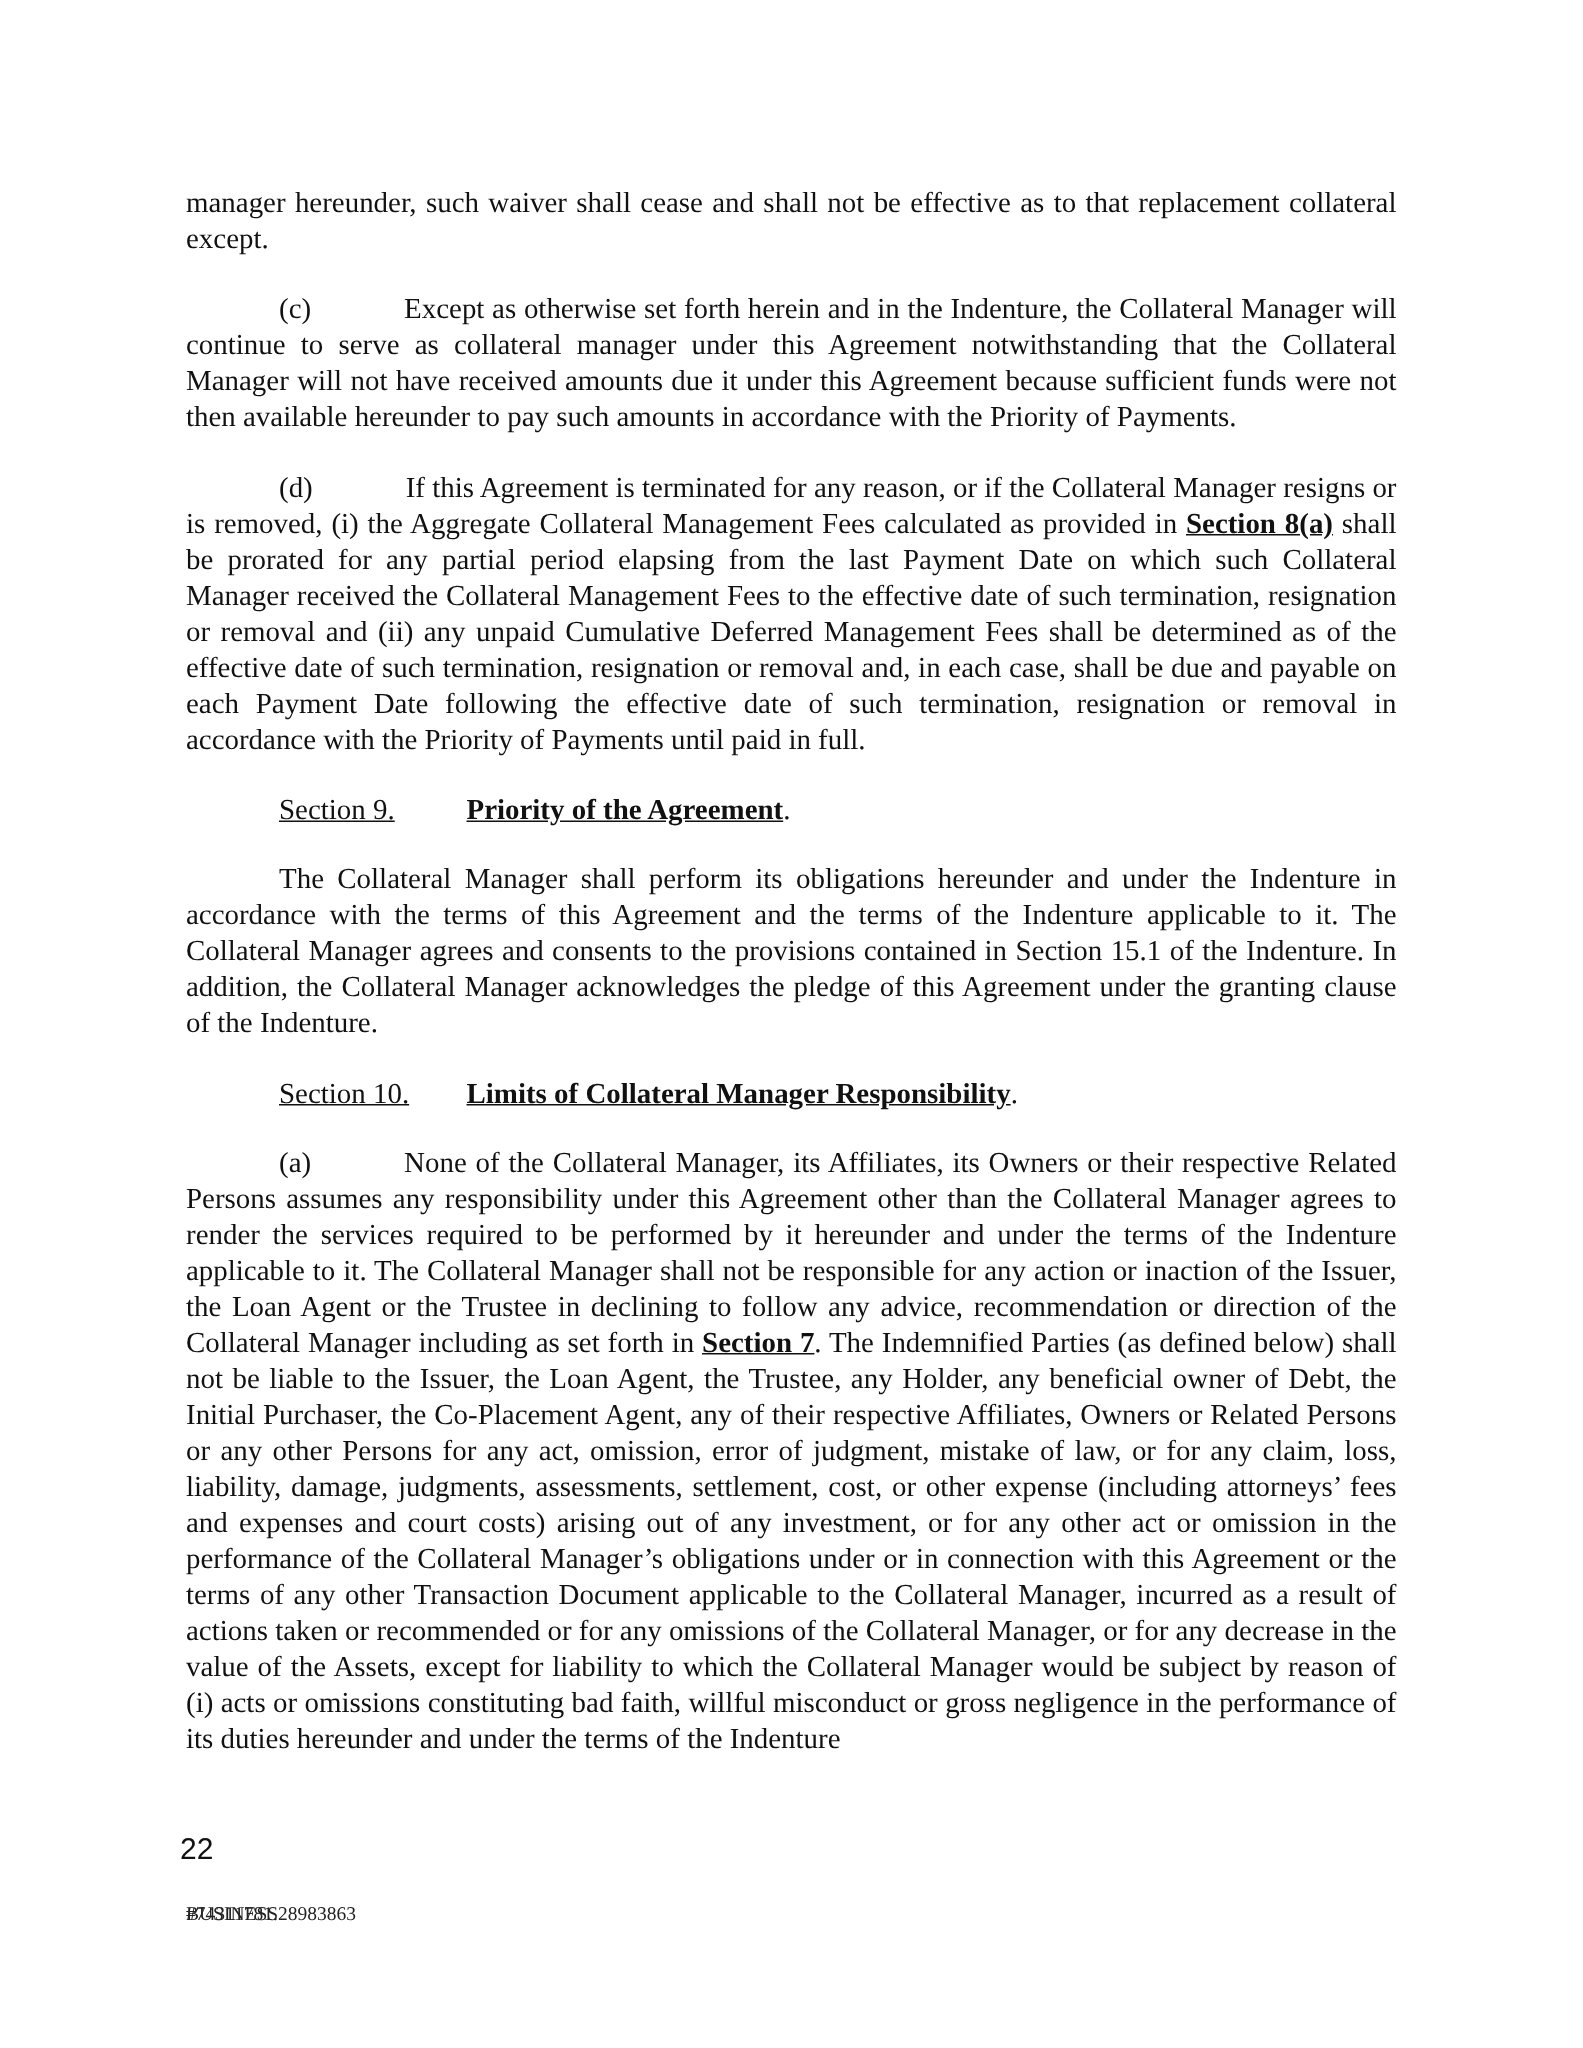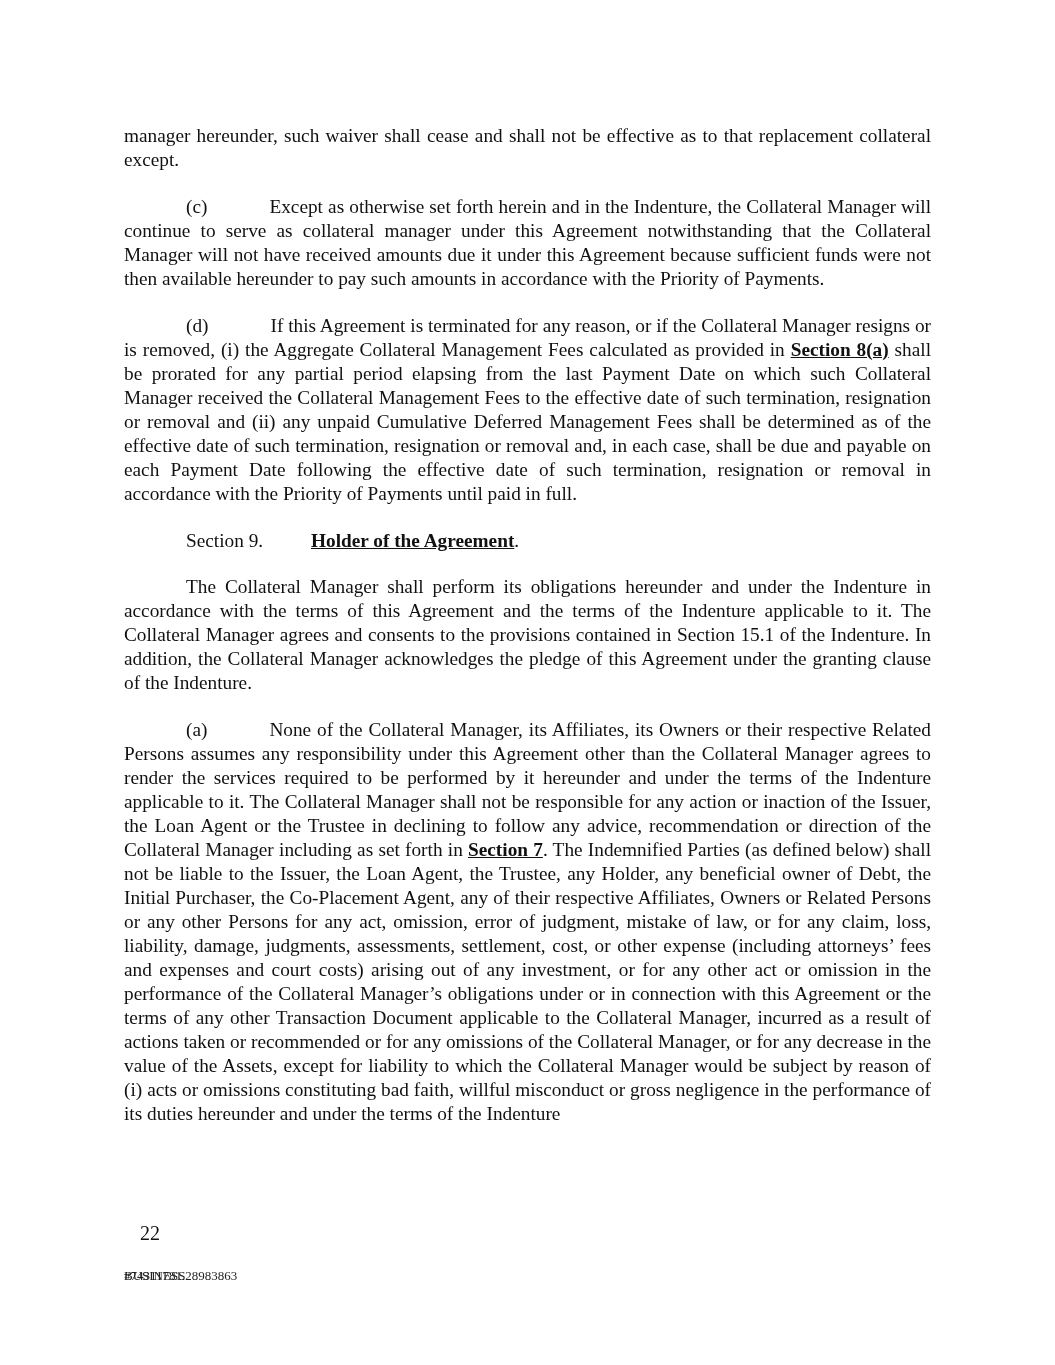--- a/index.html
+++ b/index.html
@@ -5,41 +5,42 @@
     html, body { margin: 0; padding: 0; background: #ffffff; }
     body { width: 1055px; height: 1365px; position: relative; overflow: hidden; }
     .page {
       position: absolute; left: 124px; top: 124px; width: 807px;
       font-family: "Liberation Serif", "DejaVu Serif", serif;
       font-size: 19.3px; line-height: 24px; color: #111;
     }
     p { margin: 0 0 23px 0; text-align: justify; }
     .indent { text-indent: 62px; }
     .tab { display: inline-block; width: 62px; text-indent: 0; }
-    .tab2 { display: inline-block; width: 125px; text-indent: 0; }
+    .tab2 { display: inline-block; width: 125px; text-indent: 0; text-decoration: underline; }
     u { text-decoration: underline; font-weight: bold; }
     .heading { margin-left: 62px; text-align: left; margin-bottom: 22px; }
-    .pagenum { position: absolute; left: 140px; top: 1222px; font-family: Liberation Serif, serif; font-size: 20px; color: #111; }
+    .pagenum { position: absolute; left: 120px; top: 1222px; font-family: Liberation Sans, sans-serif; font-size: 20px; color: #111; }
     .docid { position: absolute; left: 124px; top: 1268px; font-family: "Liberation Serif", serif; font-size: 13px; color: #222; }
     .docid span { position: absolute; left: 0; top: 0; white-space: nowrap; }
   </style>
 </head>
 <body>
 
 <div class="page">
   <p>manager hereunder, such waiver shall cease and shall not be effective as to that replacement collateral except.</p>
 
   <p class="indent"><span>(c)</span><span class="tab"></span><span>Except as otherwise set forth herein and in the Indenture, the Collateral Manager will continue to serve as collateral manager under this Agreement notwithstanding that the Collateral Manager will not have received amounts due it under this Agreement because sufficient funds were not then available hereunder to pay such amounts in accordance with the Priority of Payments.</span></p>
 
   <p class="indent"><span>(d)</span><span class="tab"></span><span>If this Agreement is terminated for any reason, or if the Collateral Manager resigns or is removed, (i) the Aggregate Collateral Management Fees calculated as provided in </span><u>Section 8(a)</u><span> shall be prorated for any partial period elapsing from the last Payment Date on which such Collateral Manager received the Collateral Management Fees to the effective date of such termination, resignation or removal and (ii) any unpaid Cumulative Deferred Management Fees shall be determined as of the effective date of such termination, resignation or removal and, in each case, shall be due and payable on each Payment Date following the effective date of such termination, resignation or removal in accordance with the Priority of Payments until paid in full.</span></p>
 
-  <p class="heading"><span class="tab2">Section 9.</span><u>Holder of the Agreement</u>.</p>
+  <p class="heading"><span class="tab2">Section 9.</span><u>Priority of the Agreement</u>.</p>
 
   <p class="indent">The Collateral Manager shall perform its obligations hereunder and under the Indenture in accordance with the terms of this Agreement and the terms of the Indenture applicable to it. The Collateral Manager agrees and consents to the provisions contained in Section 15.1 of the Indenture.  In addition, the Collateral Manager acknowledges the pledge of this Agreement under the granting clause of the Indenture.</p>
 
+  <p class="heading"><span class="tab2">Section 10.</span><u>Limits of Collateral Manager Responsibility</u>.</p>
 
   <p class="indent"><span>(a)</span><span class="tab"></span><span>None of the Collateral Manager, its Affiliates, its Owners or their respective Related Persons assumes any responsibility under this Agreement other than the Collateral Manager agrees to render the services required to be performed by it hereunder and under the terms of the Indenture applicable to it.  The Collateral Manager shall not be responsible for any action or inaction of the Issuer, the Loan Agent or the Trustee in declining to follow any advice, recommendation or direction of the Collateral Manager including as set forth in </span><u>Section 7</u><span>.  The Indemnified Parties (as defined below) shall not be liable to the Issuer, the Loan Agent, the Trustee, any Holder, any beneficial owner of Debt, the Initial Purchaser, the Co-Placement Agent, any of their respective Affiliates, Owners or Related Persons or any other Persons for any act, omission, error of judgment, mistake of law, or for any claim, loss, liability, damage, judgments, assessments, settlement, cost, or other expense (including attorneys’ fees and expenses and court costs) arising out of any investment, or for any other act or omission in the performance of the Collateral Manager’s obligations under or in connection with this Agreement or the terms of any other Transaction Document applicable to the Collateral Manager, incurred as a result of actions taken or recommended or for any omissions of the Collateral Manager, or for any decrease in the value of the Assets, except for liability to which the Collateral Manager would be subject by reason of (i) acts or omissions constituting bad faith, willful misconduct or gross negligence in the performance of its duties hereunder and under the terms of the Indenture</span></p>
 </div>
 
 <div class="pagenum">22</div>
 <div class="docid">
   <span>BUSINESS</span>
   <span>#74311781.28983863</span>
 </div>
 

